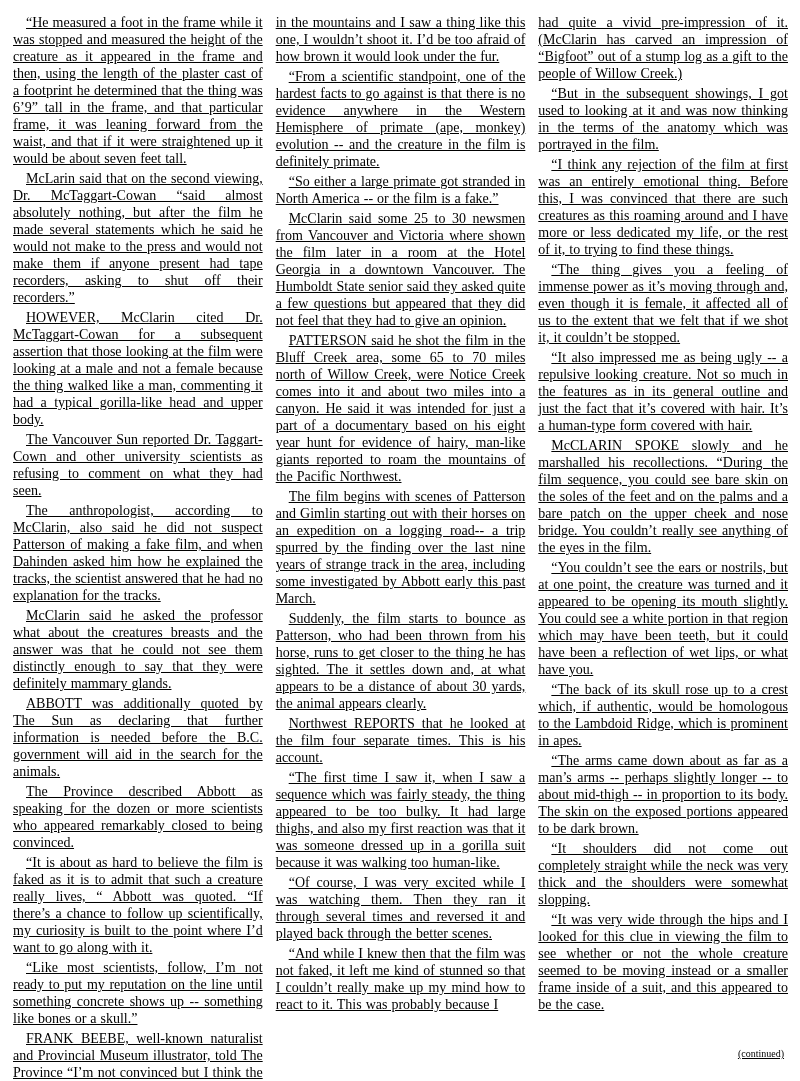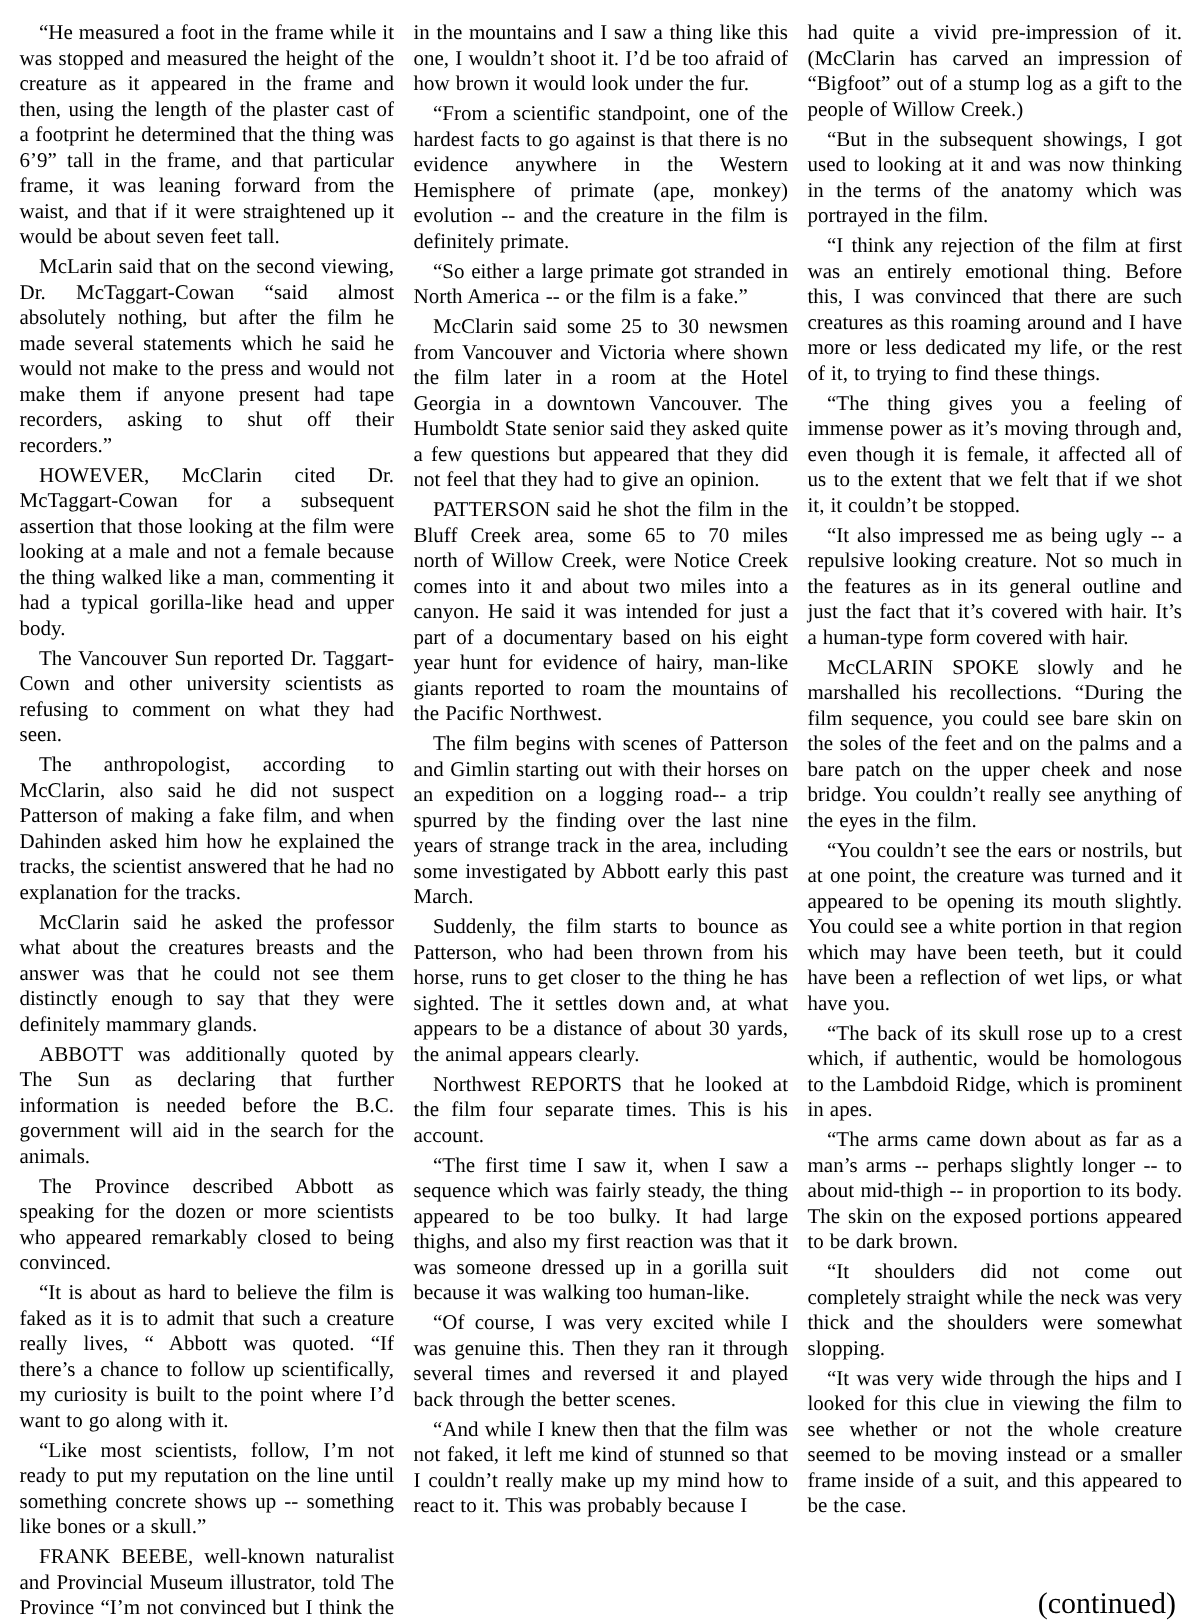--- a/index.html
+++ b/index.html
@@ -21,37 +21,38 @@
   }
   .columns {
     display: flex;
     flex-direction: row;
     gap: 13px;
     height: 100%;
   }
   .col {
     flex: 1 1 0;
     min-width: 0;
+    text-decoration: underline;
   }
   .para {
     margin: 0 0 3px 0;
     font-size: 14px;
     line-height: 17px;
     text-align: justify;
     text-indent: 13px;
     word-spacing: 0.5px;
     hyphens: auto;
     -webkit-hyphens: auto;
   }
   .para.no-indent {
     text-indent: 0;
   }
   .continued {
-    margin-top: 48px;
-    font-size: 20px;
+    margin-top: 32px;
+    font-size: 10px;
     line-height: 17px;
     text-align: right;
     padding-right: 4px;
   }
 </style>
 </head>
 <body>
 
 <div class="page">
   <div class="columns">
@@ -71,21 +72,21 @@
     <div class="col">
         <p class="para no-indent">in the mountains and I saw a thing like this one, I wouldn’t shoot it. I’d be too afraid of how brown it would look under the fur.</p>
         <p class="para">“From a scientific standpoint, one of the hardest facts to go against is that there is no evidence anywhere in the Western Hemisphere of primate (ape, monkey) evolution -- and the creature in the film is definitely primate.</p>
         <p class="para">“So either a large primate got stranded in North America -- or the film is a fake.”</p>
         <p class="para">McClarin said some 25 to 30 newsmen from Vancouver and Victoria where shown the film later in a room at the Hotel Georgia in a downtown Vancouver. The Humboldt State senior said they asked quite a few questions but appeared that they did not feel that they had to give an opinion.</p>
         <p class="para">PATTERSON said he shot the film in the Bluff Creek area, some 65 to 70 miles north of Willow Creek, were Notice Creek comes into it and about two miles into a canyon. He said it was intended for just a part of a documentary based on his eight year hunt for evidence of hairy, man-like giants reported to roam the mountains of the Pacific Northwest.</p>
         <p class="para">The film begins with scenes of Patterson and Gimlin starting out with their horses on an expedition on a logging road-- a trip spurred by the finding over the last nine years of strange track in the area, including some investigated by Abbott early this past March.</p>
         <p class="para">Suddenly, the film starts to bounce as Patterson, who had been thrown from his horse, runs to get closer to the thing he has sighted. The it settles down and, at what appears to be a distance of about 30 yards, the animal appears clearly.</p>
         <p class="para">Northwest REPORTS that he looked at the film four separate times. This is his account.</p>
         <p class="para">“The first time I saw it, when I saw a sequence which was fairly steady, the thing appeared to be too bulky. It had large thighs, and also my first reaction was that it was someone dressed up in a gorilla suit because it was walking too human-like.</p>
-        <p class="para">“Of course, I was very excited while I was genuine this. Then they ran it through several times and reversed it and played back through the better scenes.</p>
+        <p class="para">“Of course, I was very excited while I was watching them. Then they ran it through several times and reversed it and played back through the better scenes.</p>
         <p class="para">“And while I knew then that the film was not faked, it left me kind of stunned so that I couldn’t really make up my mind how to react to it. This was probably because I</p>
       </div>
     <div class="col">
 
     <p class="para no-indent">had quite a vivid pre-impression of it. (McClarin has carved an impression of “Bigfoot” out of a stump log as a gift to the people of Willow Creek.)</p>
         <p class="para">“But in the subsequent showings, I got used to looking at it and was now thinking in the terms of the anatomy which was portrayed in the film.</p>
         <p class="para">“I think any rejection of the film at first was an entirely emotional thing. Before this, I was convinced that there are such creatures as this roaming around and I have more or less dedicated my life, or the rest of it, to trying to find these things.</p>
         <p class="para">“The thing gives you a feeling of immense power as it’s moving through and, even though it is female, it affected all of us to the extent that we felt that if we shot it, it couldn’t be stopped.</p>
         <p class="para">“It also impressed me as being ugly -- a repulsive looking creature. Not so much in the features as in its general outline and just the fact that it’s covered with hair. It’s a human-type form covered with hair.</p>
         <p class="para">McCLARIN SPOKE slowly and he marshalled his recollections. “During the film sequence, you could see bare skin on the soles of the feet and on the palms and a bare patch on the upper cheek and nose bridge. You couldn’t really see anything of the eyes in the film.</p>

